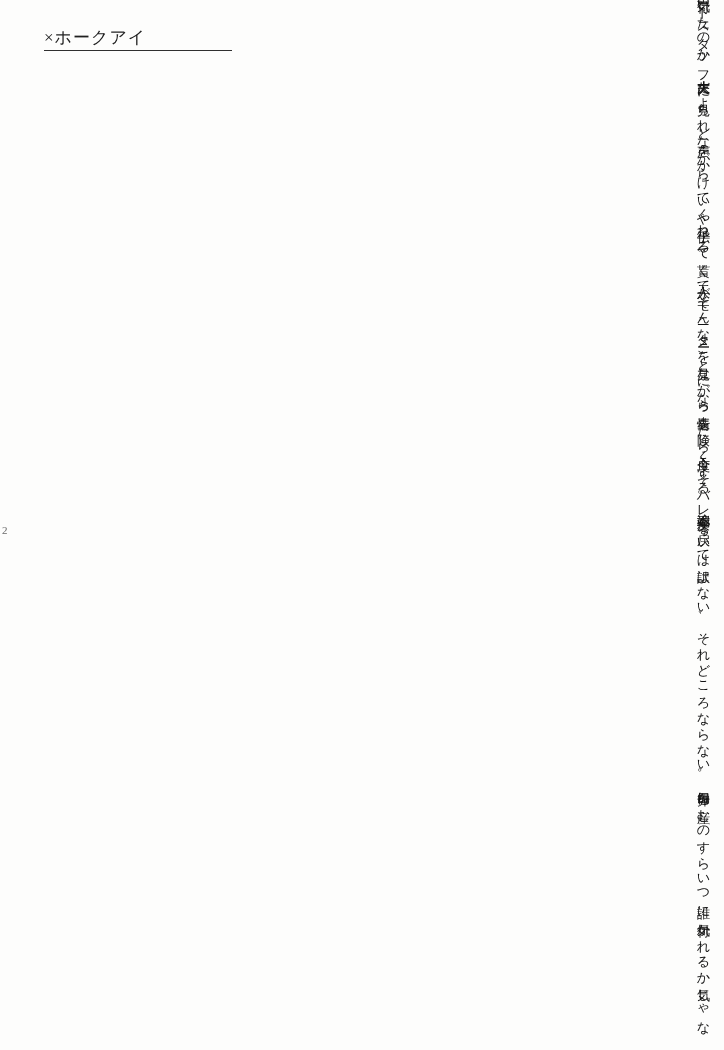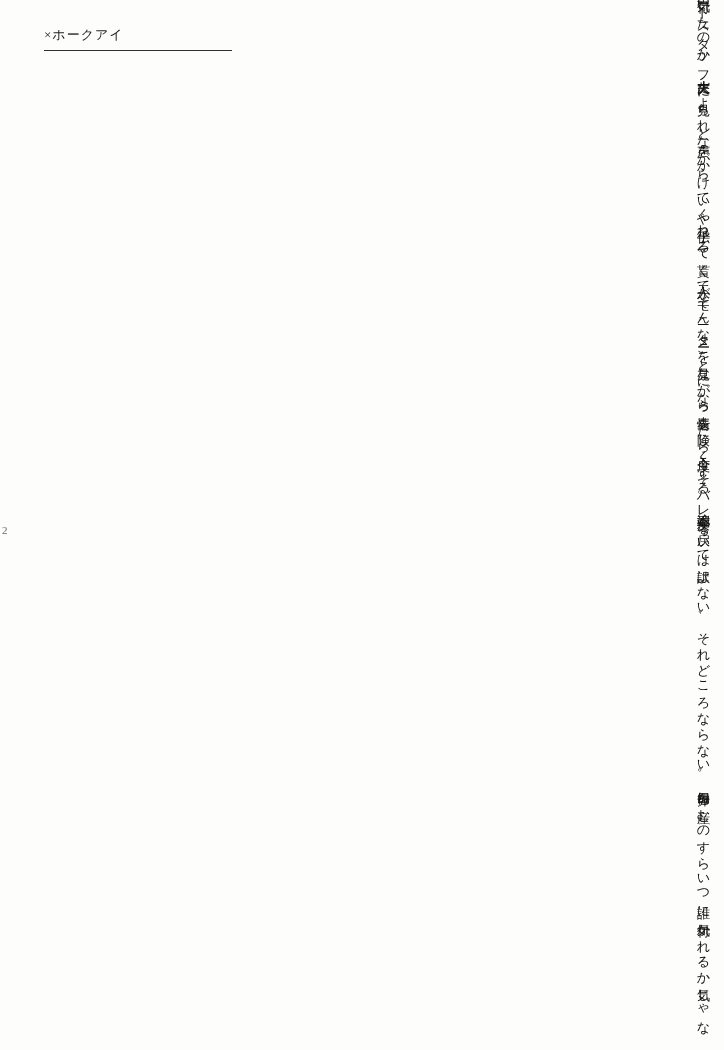--- a/index.html
+++ b/index.html
@@ -22,21 +22,21 @@
 
   
   .header {
     position: absolute;
     top: 26px;
     left: 44px;
     width: 200px;
     height: 30px;
   }
   .header-title {
-    font-size: 13px;
+    font-size: 17px;
     letter-spacing: 1px;
     color: #202020;
     white-space: nowrap;
   }
   .header-rule {
     position: absolute;
     top: 24px;
     left: 0;
     width: 188px;
     height: 1px;

